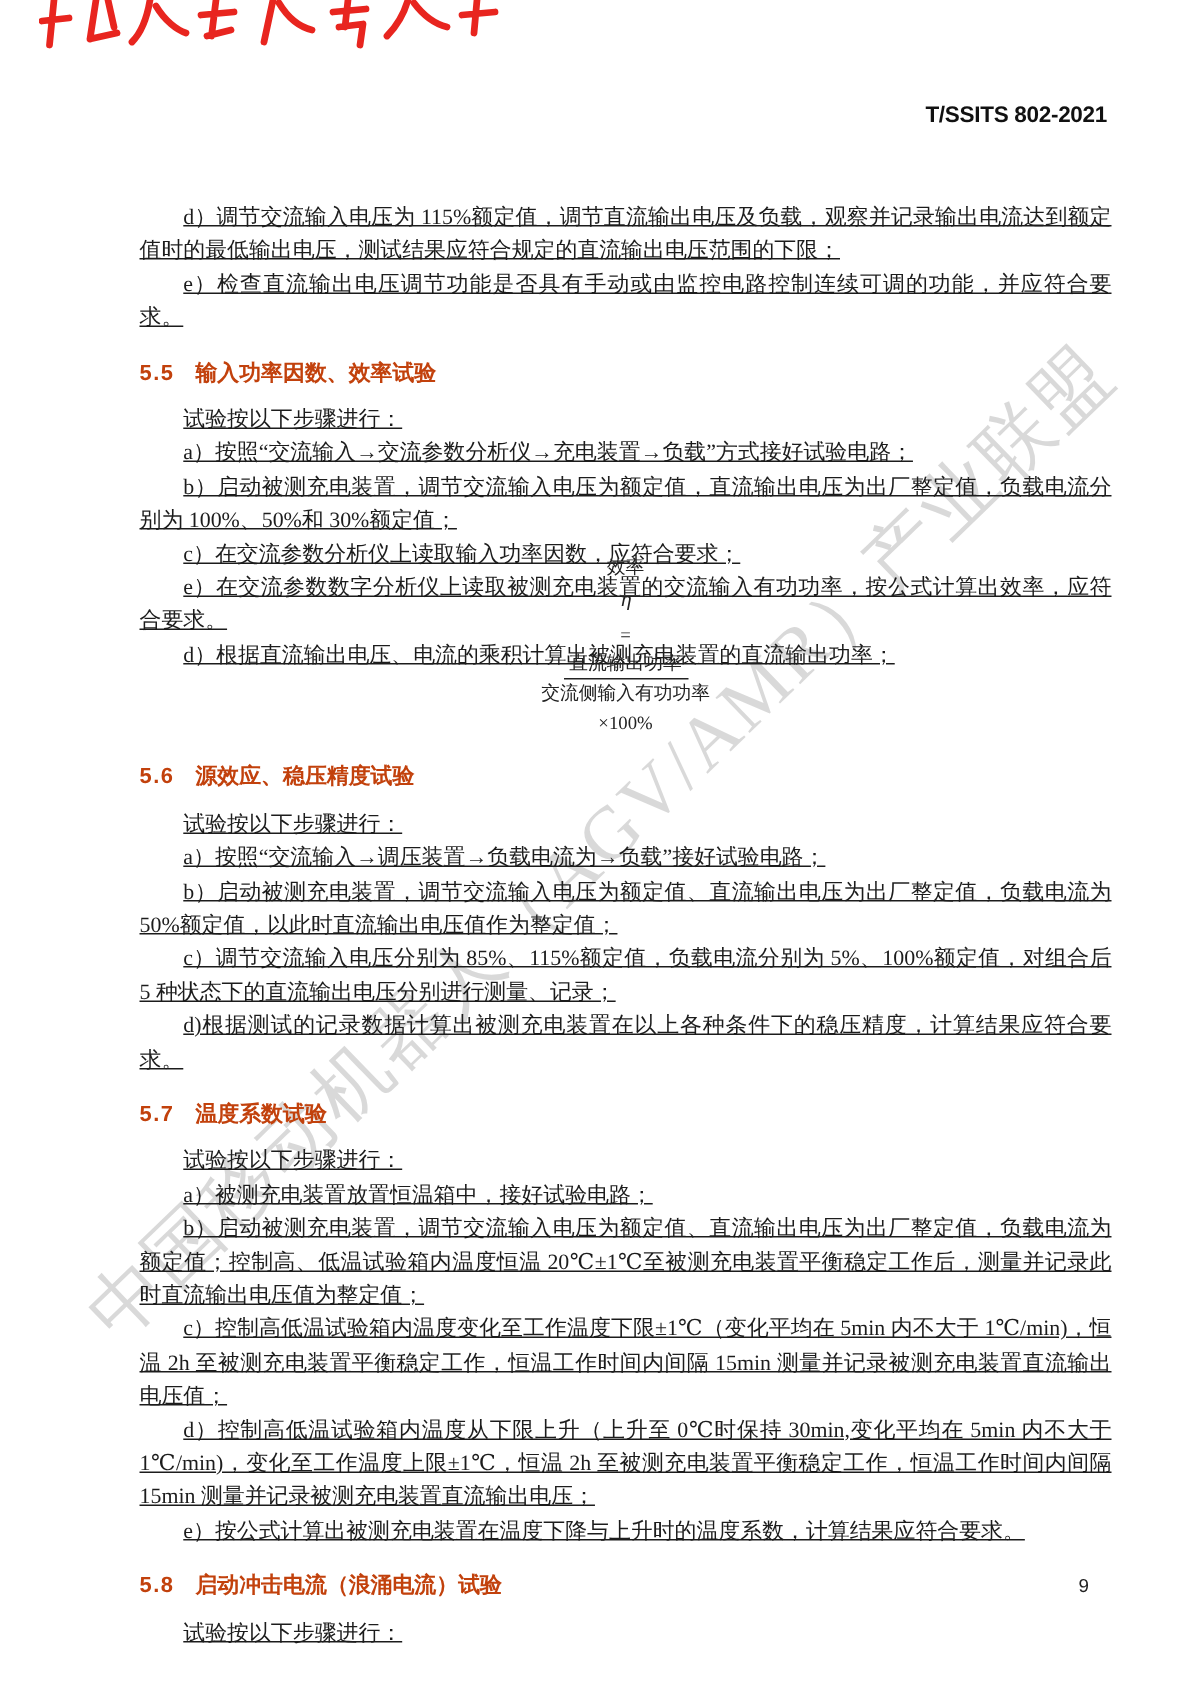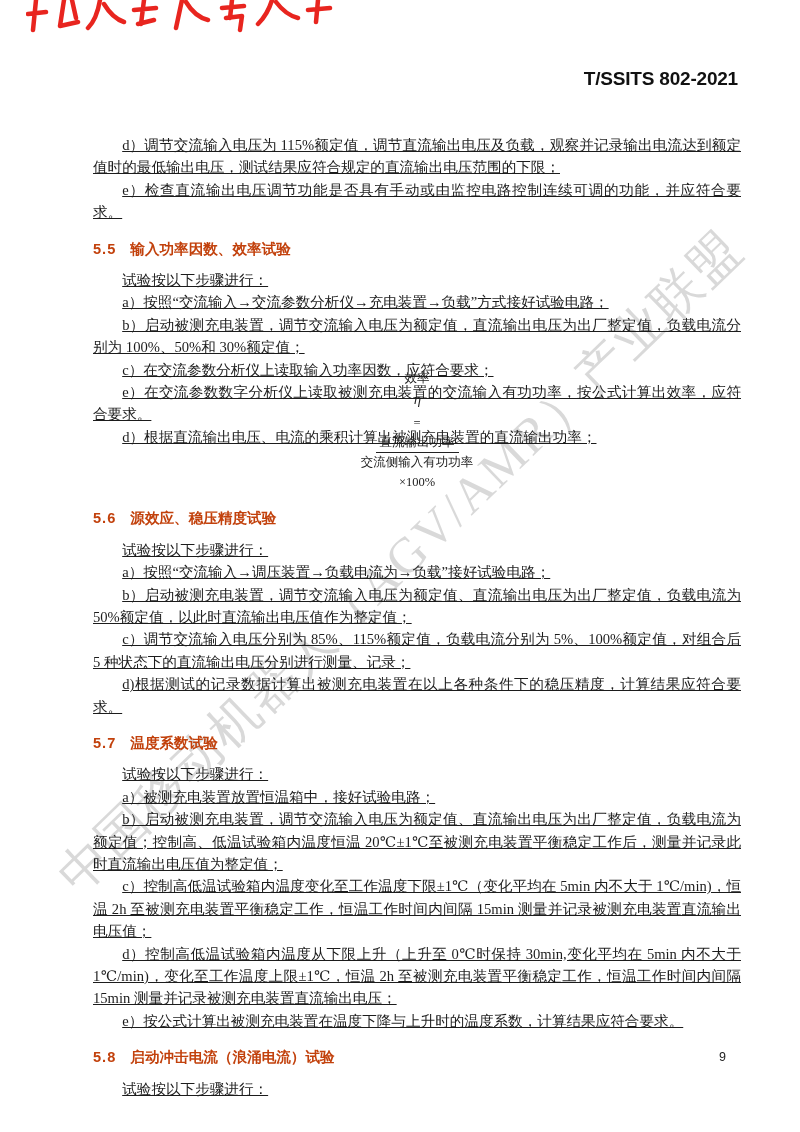--- a/index.html
+++ b/index.html
@@ -25,21 +25,21 @@
     font-family:"Liberation Serif","DejaVu Serif",serif;
     pointer-events:none;
     user-select:none;
   }
   
   .red-marks { position:absolute; left:26px; top:0; }
   
   .header-code {
     position:absolute; top:68px; right:62px;
     font-family:"Liberation Sans","DejaVu Sans",sans-serif;
-    font-weight:bold; font-size:19px; color:#111;
+    font-weight:bold; font-size:15px; color:#111;
     letter-spacing:-0.2px;
   }
   
   .content {
     position:absolute; left:93px; top:134px; width:648px;
     font-size:14.6px; line-height:22.4px;
     text-align:justify; text-justify:inter-ideograph;
   }
   .content p { text-indent:2em;text-decoration:underline; }
   .sec-heading {

